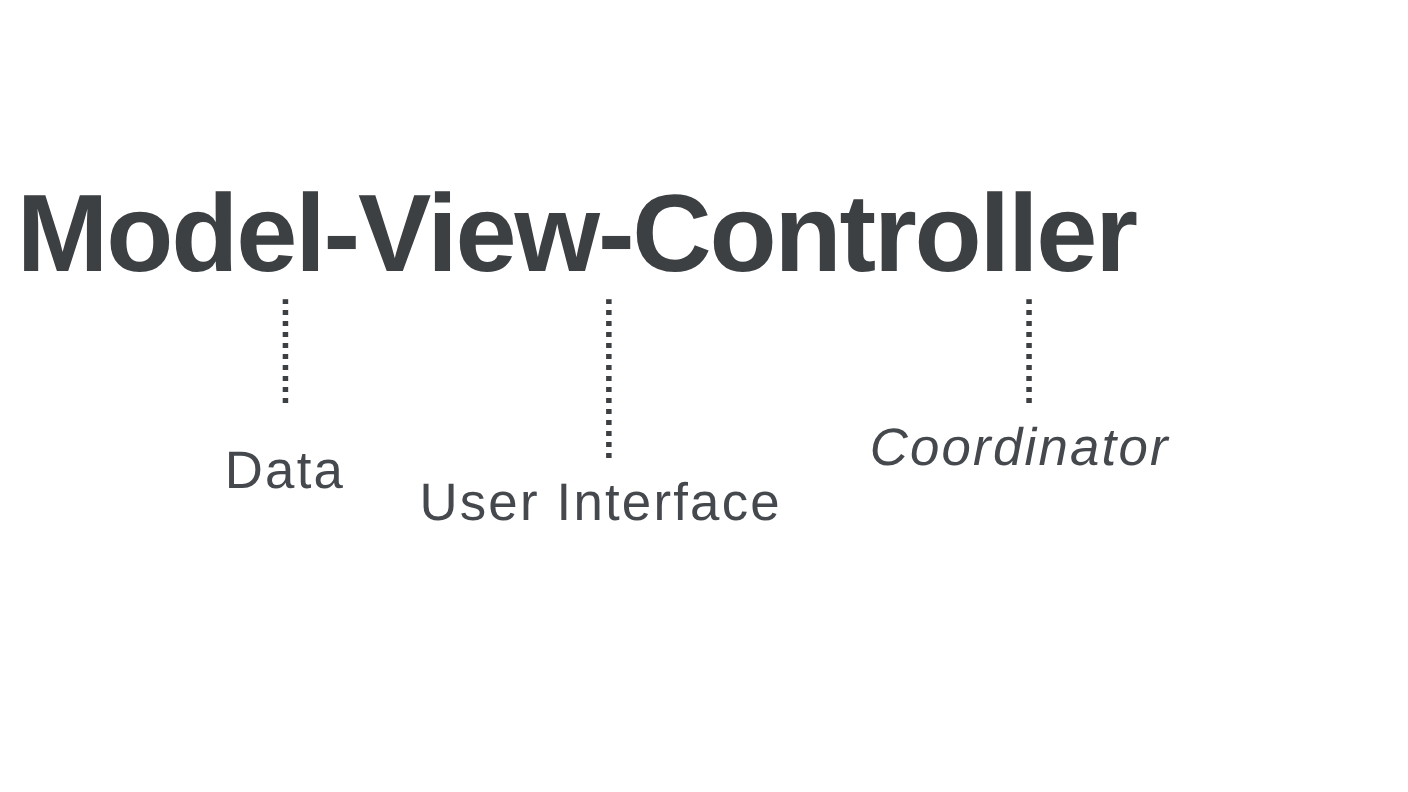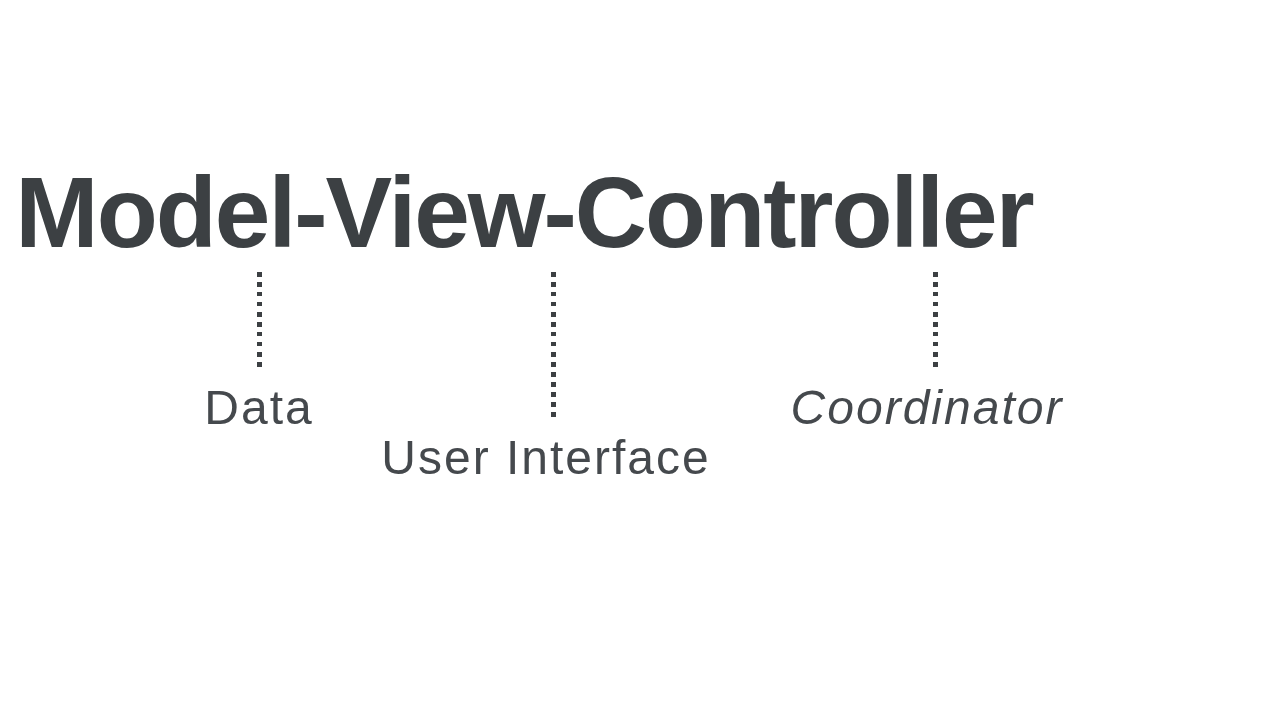--- a/index.html
+++ b/index.html
@@ -49,21 +49,21 @@
   .label {
     position: absolute;
     transform: translateX(-50%);
     font-size: 48px;
     font-weight: 400;
     letter-spacing: 2px;
     color: var(--label_ink);
     line-height: 1;
     white-space: nowrap;
   }
-  .label-model      { left: 259px; top: 384px; }
+  .label-model      { left: 259px; top: 405px; }
   .label-view       { left: 546px; top: 434px; }
   .label-controller { left: 927px; top: 384px; font-style: italic; }
 </style>
 </head>
 <body>
 
 <div class="stage">
 
   <h1 class="title">Model-View-Controller</h1>
 

